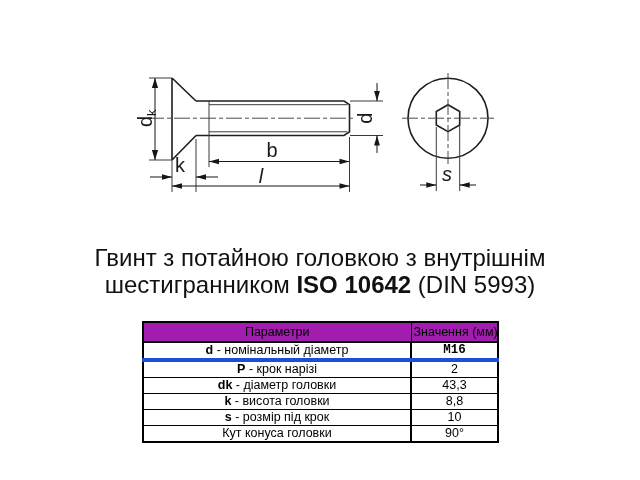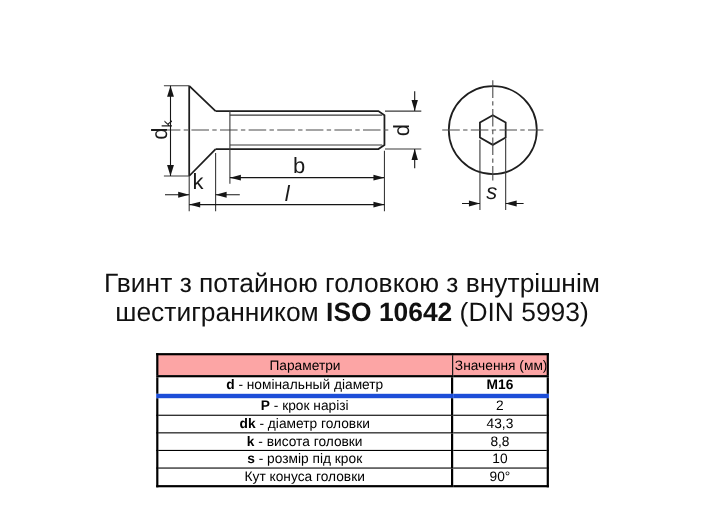--- a/index.html
+++ b/index.html
@@ -22,26 +22,26 @@
          font-size:24px;line-height:27px;color:#111;}
   .title b{font-weight:bold;}
 
   
   table.params{position:absolute;left:142px;top:321px;width:355px;
                border-collapse:collapse;table-layout:fixed;
                font-size:12.5px;color:#000;text-align:center;
                border:2px solid #000;}
   table.params th,table.params td{border:1px solid #000;padding:0 2px;
                overflow:hidden;white-space:nowrap;}
-  table.params th{background:#fca5a5;font-weight:normal;height:18px;
+  table.params th{background:#a21caf;font-weight:normal;height:18px;
                border-bottom:2px solid #000;}
   table.params td{height:15px;line-height:15px;}
   table.params td.c1{border-right:2px solid #000;}
   table.params tr.hline td{border-bottom:4px solid #1d4ed8;}
-  table.params .bold{font-weight:bold;}
+  table.params .bold{font-weight:bold;font-family:Liberation Mono, monospace;}
 </style>
 </head>
 <body>
 
 <div class="canvas">
 
   <svg class="drawing" width="640" height="230" viewBox="0 0 640 230">
 
     <g>
       <path class="ol" d="M172,78 L172,160 M172,78 L196,101 M172,160 L196,135.5"></path>

